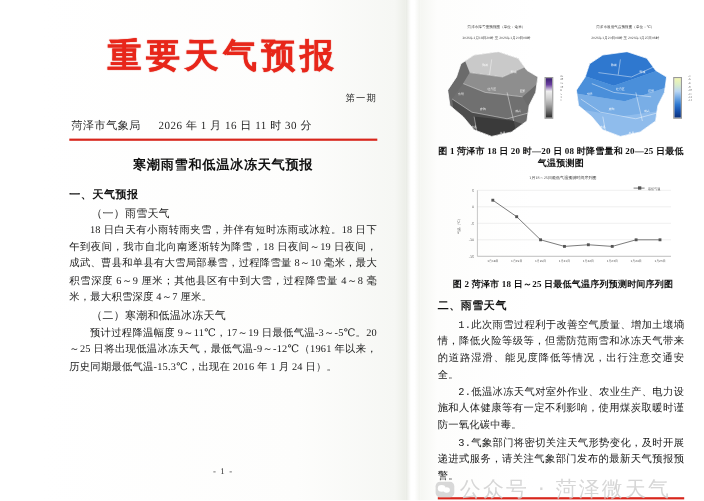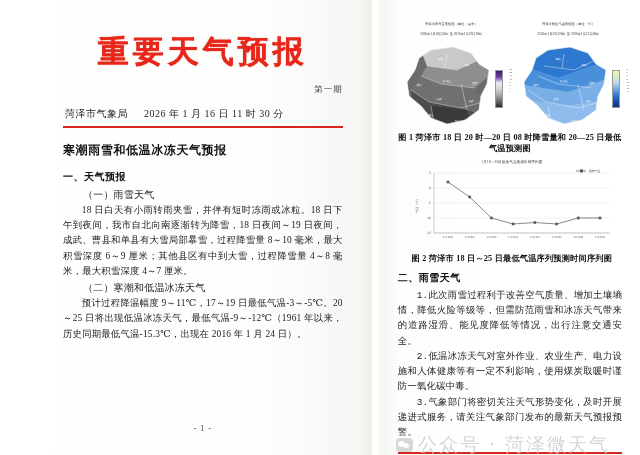--- a/index.html
+++ b/index.html
@@ -66,20 +66,21 @@
     padding:0 2px 5px 2px;
     gap:16px;
   }
   .meta-date{padding-right:18px;}
   .red-rule{
     height:1.6px;
     background:#d8261c;
     margin:0 0 14px 0;
   }
   .sub-title{
+    text-align:center;
     font-weight:bold;
     font-size:12px;
     color:#111;
     letter-spacing:.6px;
     margin-bottom:11px;
   }
   .sec-head{
     font-weight:bold;
     font-size:10px;
     color:#111;

